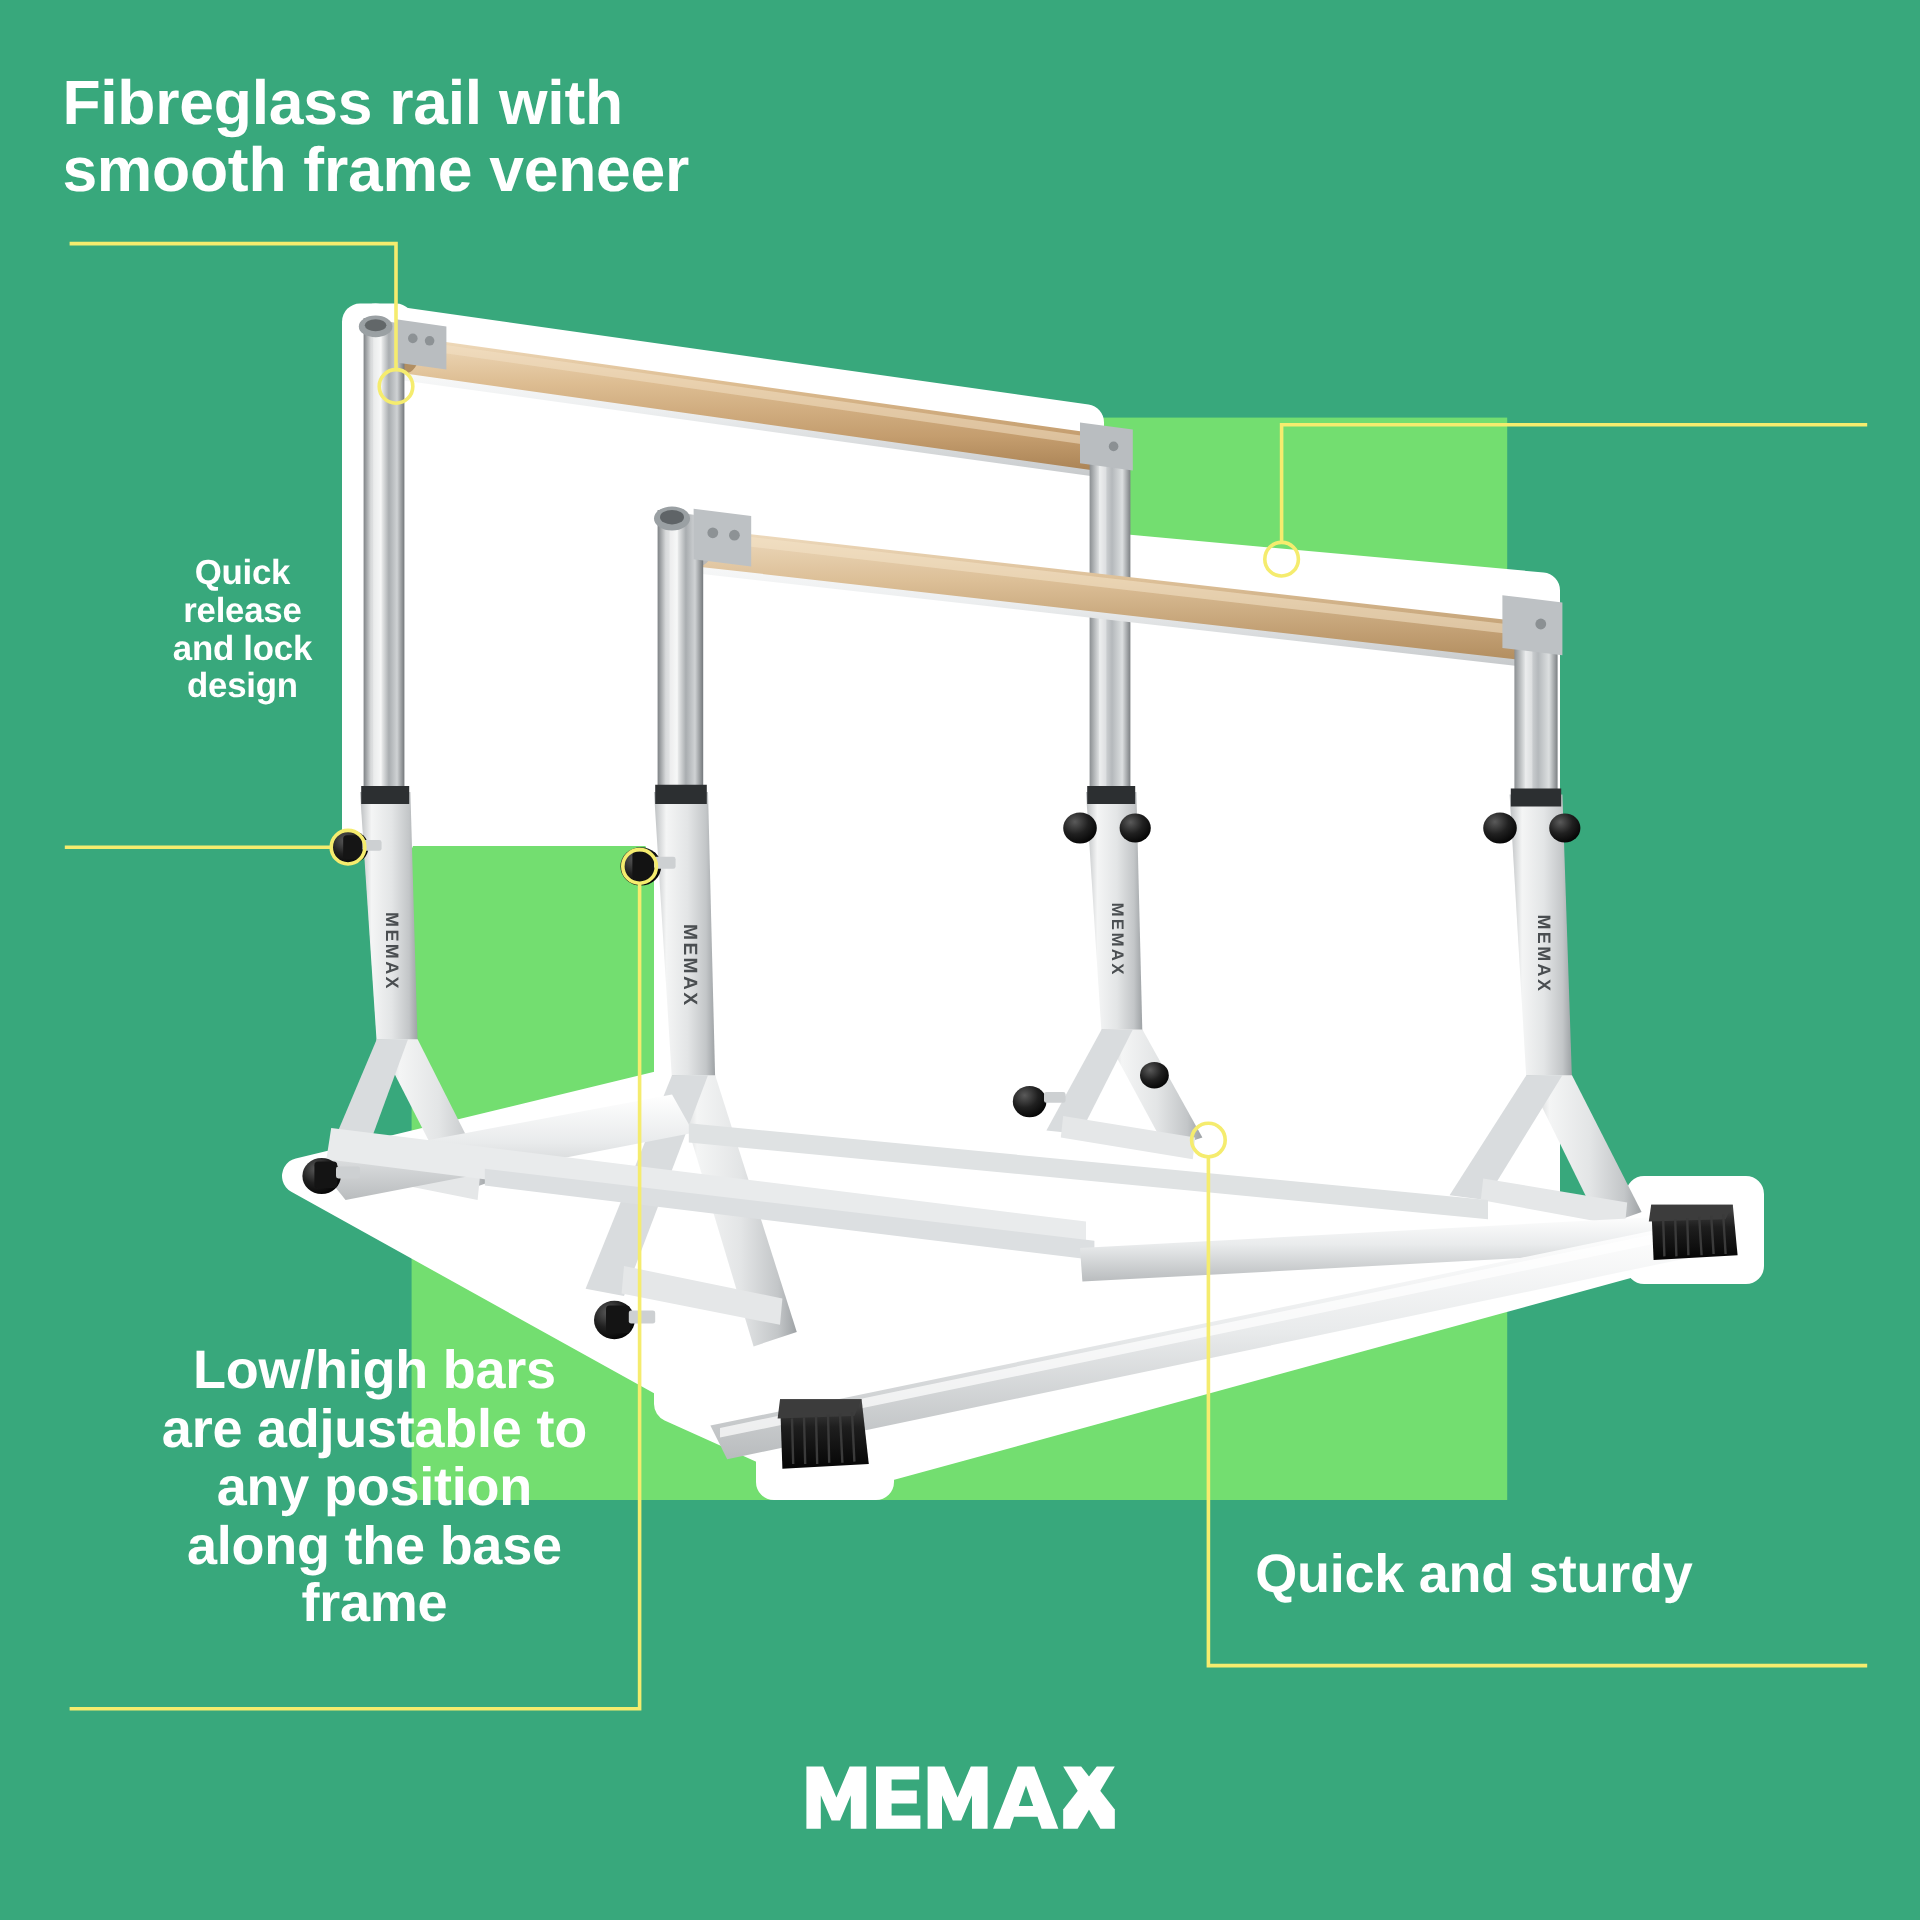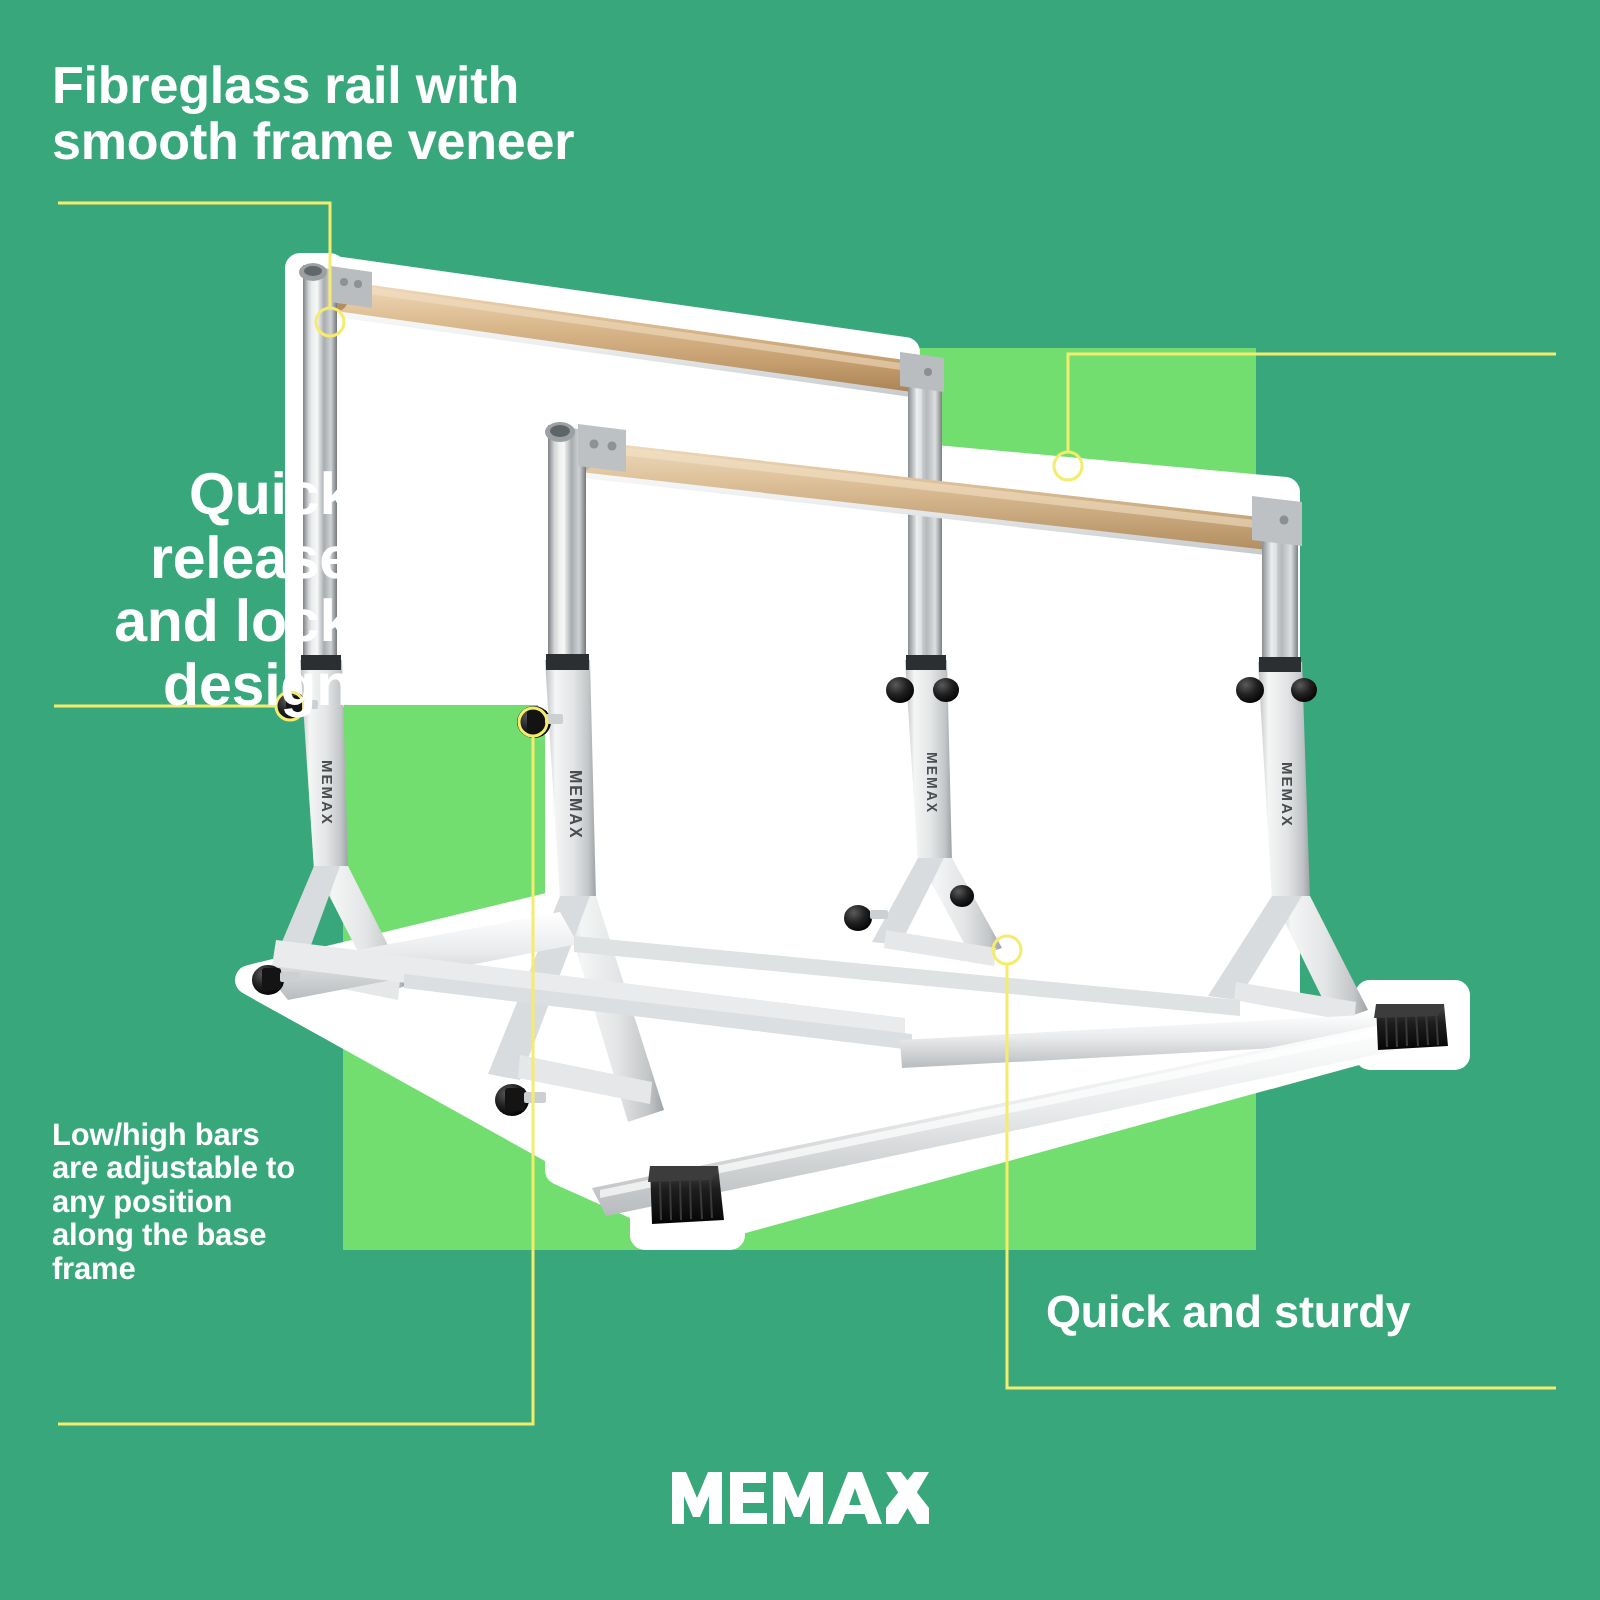--- a/index.html
+++ b/index.html
@@ -57,29 +57,29 @@
     right: 62px;
     top: 158px;
     width: 560px;
     font-size: 46px;
     text-align: right;
   }
   #callout-quick-release {
     left: 52px;
     top: 463px;
     width: 300px;
-    font-size: 59px;
-    text-align: right;
+    font-size: 29px;
+    text-align: center;
   }
   #callout-adjustable {
     left: 52px;
     top: 1118px;
     width: 520px;
-    font-size: 31px;
-    text-align: left;
+    font-size: 45px;
+    text-align: center;
   }
   #callout-robust {
     left: 1046px;
     top: 1288px;
     width: 520px;
     font-size: 45px;
     text-align: left;
   }
   
   #leader-layer {

